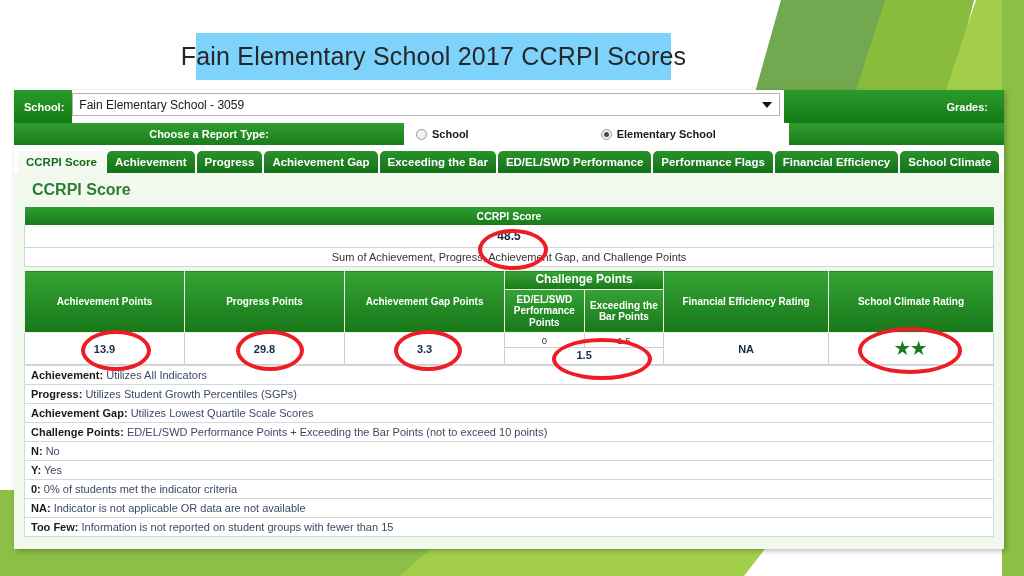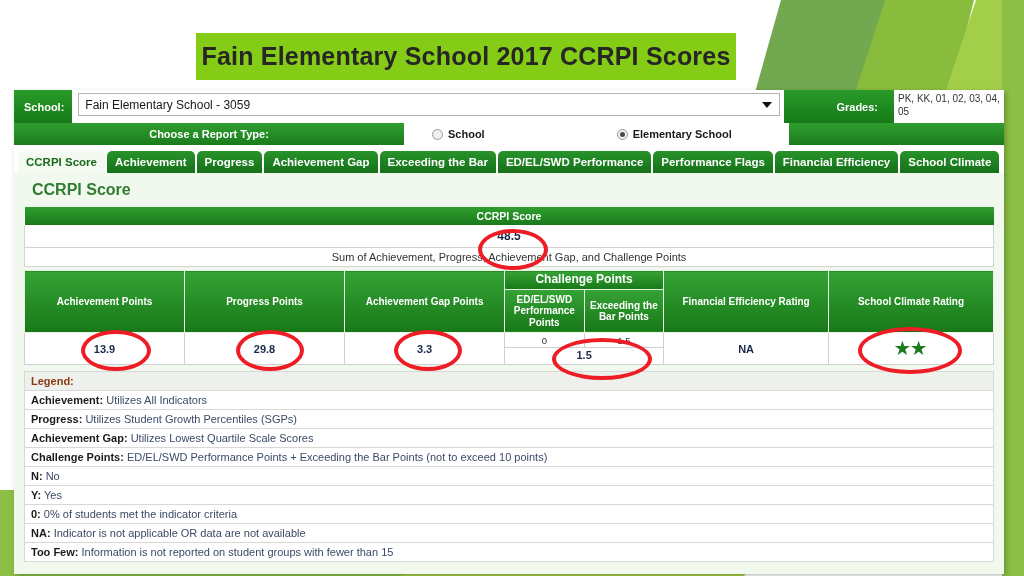--- a/index.html
+++ b/index.html
@@ -49,27 +49,26 @@
   }
   .deco-r-strip {
     top: 0; right: 0; width: 22px; height: 576px;
     background: #8cbf45;
   }
 
   
   .title-banner {
     position: absolute;
     left: 196px; top: 33px;
-    width: 540px; height: 47px;
-    background: #84cc16;
+    width: 475px; height: 47px;
+    background: #7dd3fc;
     display: flex;
     align-items: center;
     justify-content: center;
     z-index: 5;
-    font-weight: bold;
   }
   .title-banner .title-text {
     font-size: 25px;
     color: #262626;
     letter-spacing: 0.2px;
     white-space: nowrap;
   }
 
   
   .app {
@@ -94,21 +93,21 @@
     color: #ffffff;
     font-weight: bold;
     font-size: 11px;
     display: flex; align-items: center;
     padding: 0 8px 0 10px;
     min-width: 48px;
     box-sizing: border-box;
   }
   .school-select-wrap {
     flex: 0 0 712px;
-    padding: 3px 4px 3px 6px;
+    padding: 3px 4px 3px 0;
     box-sizing: border-box;
     background: #ffffff;
   }
   .school-select {
     width: 100%;
     height: 23px;
     border: 1px solid #b4b4b4;
     background: #ffffff;
     font-size: 12px;
     color: #1a1a1a;
@@ -167,21 +166,20 @@
     justify-content: center;
   }
   .report-opts {
     flex: 1;
     display: flex;
     align-items: center;
     background: #ffffff;
     font-size: 11px;
     color: #1a1a1a;
     font-weight: bold;
-    margin-left: 16px;
   }
   .radio-opt {
     display: flex;
     align-items: center;
     gap: 5px;
   }
   .radio-opt.first { margin-left: 12px; }
   .radio-opt.second { margin-left: 132px; }
   .radio {
     width: 11px; height: 11px;
@@ -373,21 +371,20 @@
   <div class="school-bar">
     <div class="school-label">School:</div>
     <div class="school-select-wrap">
       <div class="school-select">
         <span>Fain Elementary School - 3059</span>
         <span class="caret"></span>
       </div>
     </div>
     <div class="school-spacer"></div>
     <div class="grades-label">Grades:</div>
-    <div class="grades-value">PK, KK, 01, 02, 03, 04, 05</div>
   </div>
 
   <div class="report-row">
     <div class="report-left">Choose a Report Type:</div>
     <div class="report-opts">
       <div class="radio-opt first">
         <span class="radio"></span>
         <span>School</span>
       </div>
       <div class="radio-opt second">
@@ -453,21 +450,20 @@
           <div class="split-bot">1.5</div>
         </td>
         <td>NA</td>
         <td>
           <span class="stars">★★</span>
         </td>
       </tr>
     </tbody>
       </table>
 
-    <div class="legend-title">Legend:</div>
     <table class="legend-tbl">
       <tbody>
           <tr>
             <td><b>Achievement:</b> <span>Utilizes All Indicators</span></td>
           </tr>
       <tr>
             <td><b>Progress:</b> <span>Utilizes Student Growth Percentiles (SGPs)</span></td>
           </tr>
       <tr>
             <td><b>Achievement Gap:</b> <span>Utilizes Lowest Quartile Scale Scores</span></td>

